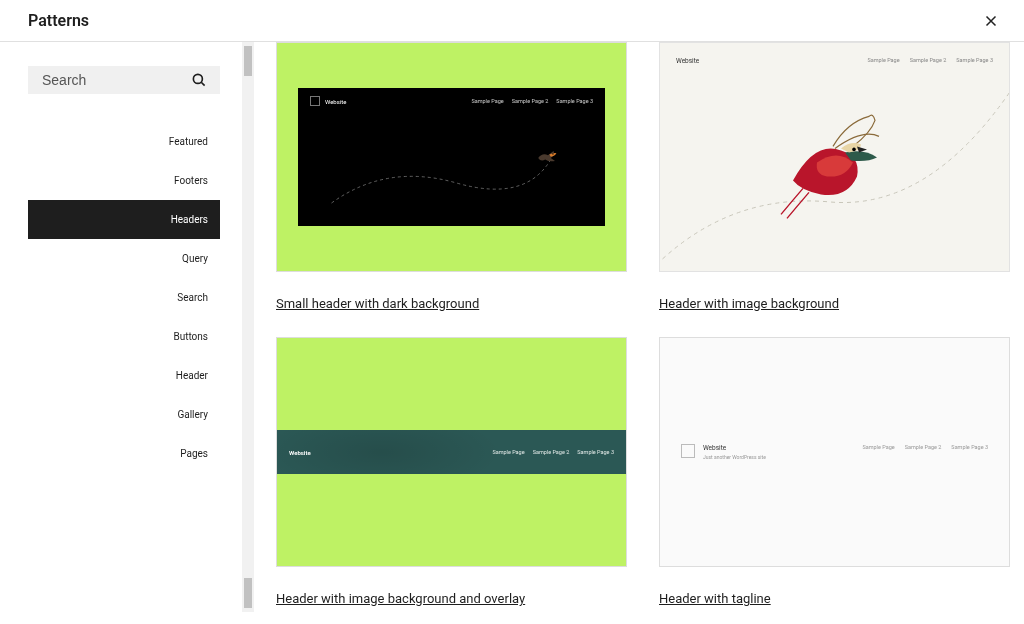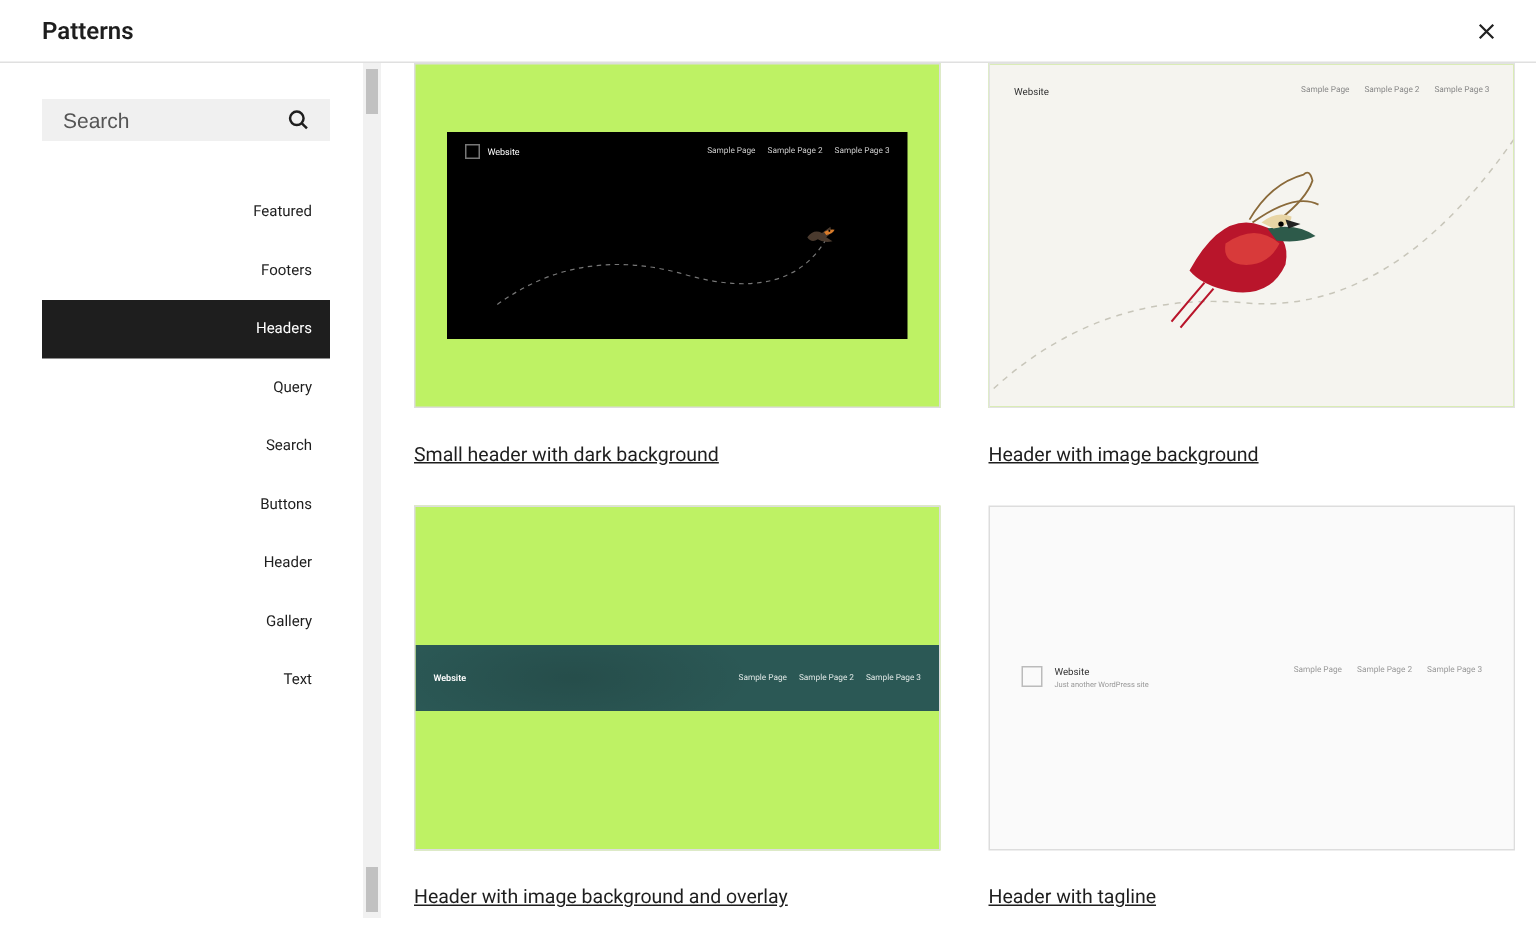--- a/index.html
+++ b/index.html
@@ -273,21 +273,21 @@
     </div>
     <ul class="nav-list">
       <li class="nav-item">Featured</li>
       <li class="nav-item">Footers</li>
       <li class="nav-item active">Headers</li>
       <li class="nav-item">Query</li>
       <li class="nav-item">Search</li>
       <li class="nav-item">Buttons</li>
       <li class="nav-item">Header</li>
       <li class="nav-item">Gallery</li>
-      <li class="nav-item">Text</li>
+      <li class="nav-item">Pages</li>
     </ul>
   </aside>
 
   <main class="content">
     <div class="grid">
 
       <div class="pattern-card">
         <div class="pattern-preview">
           <div class="preview-dark">
             <div class="dark-top">

